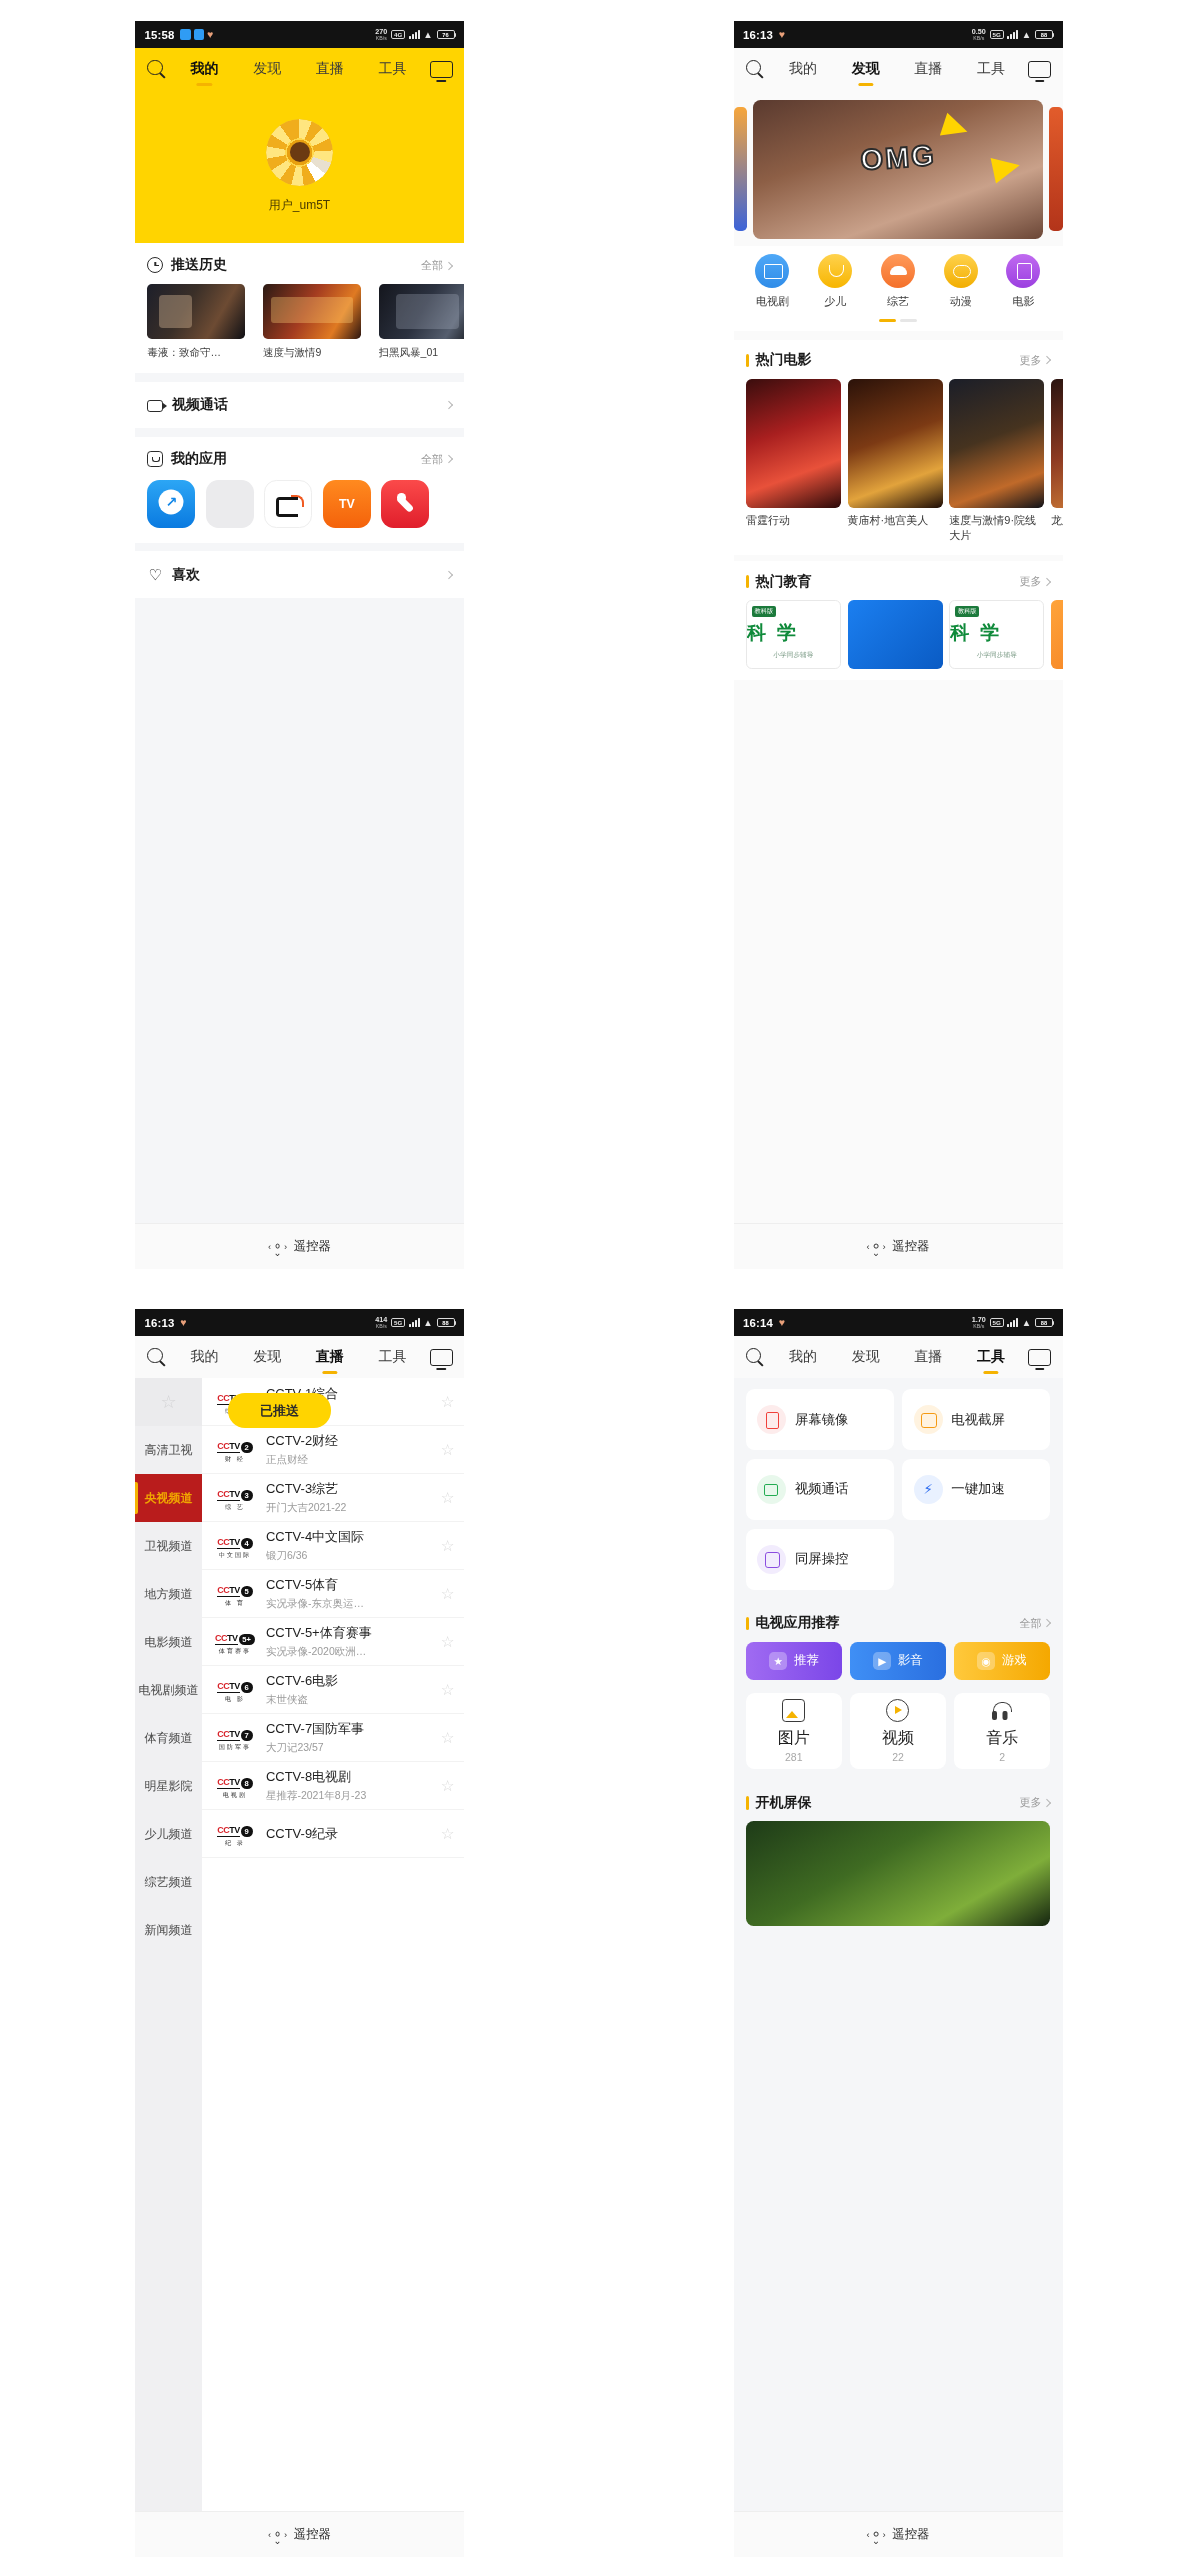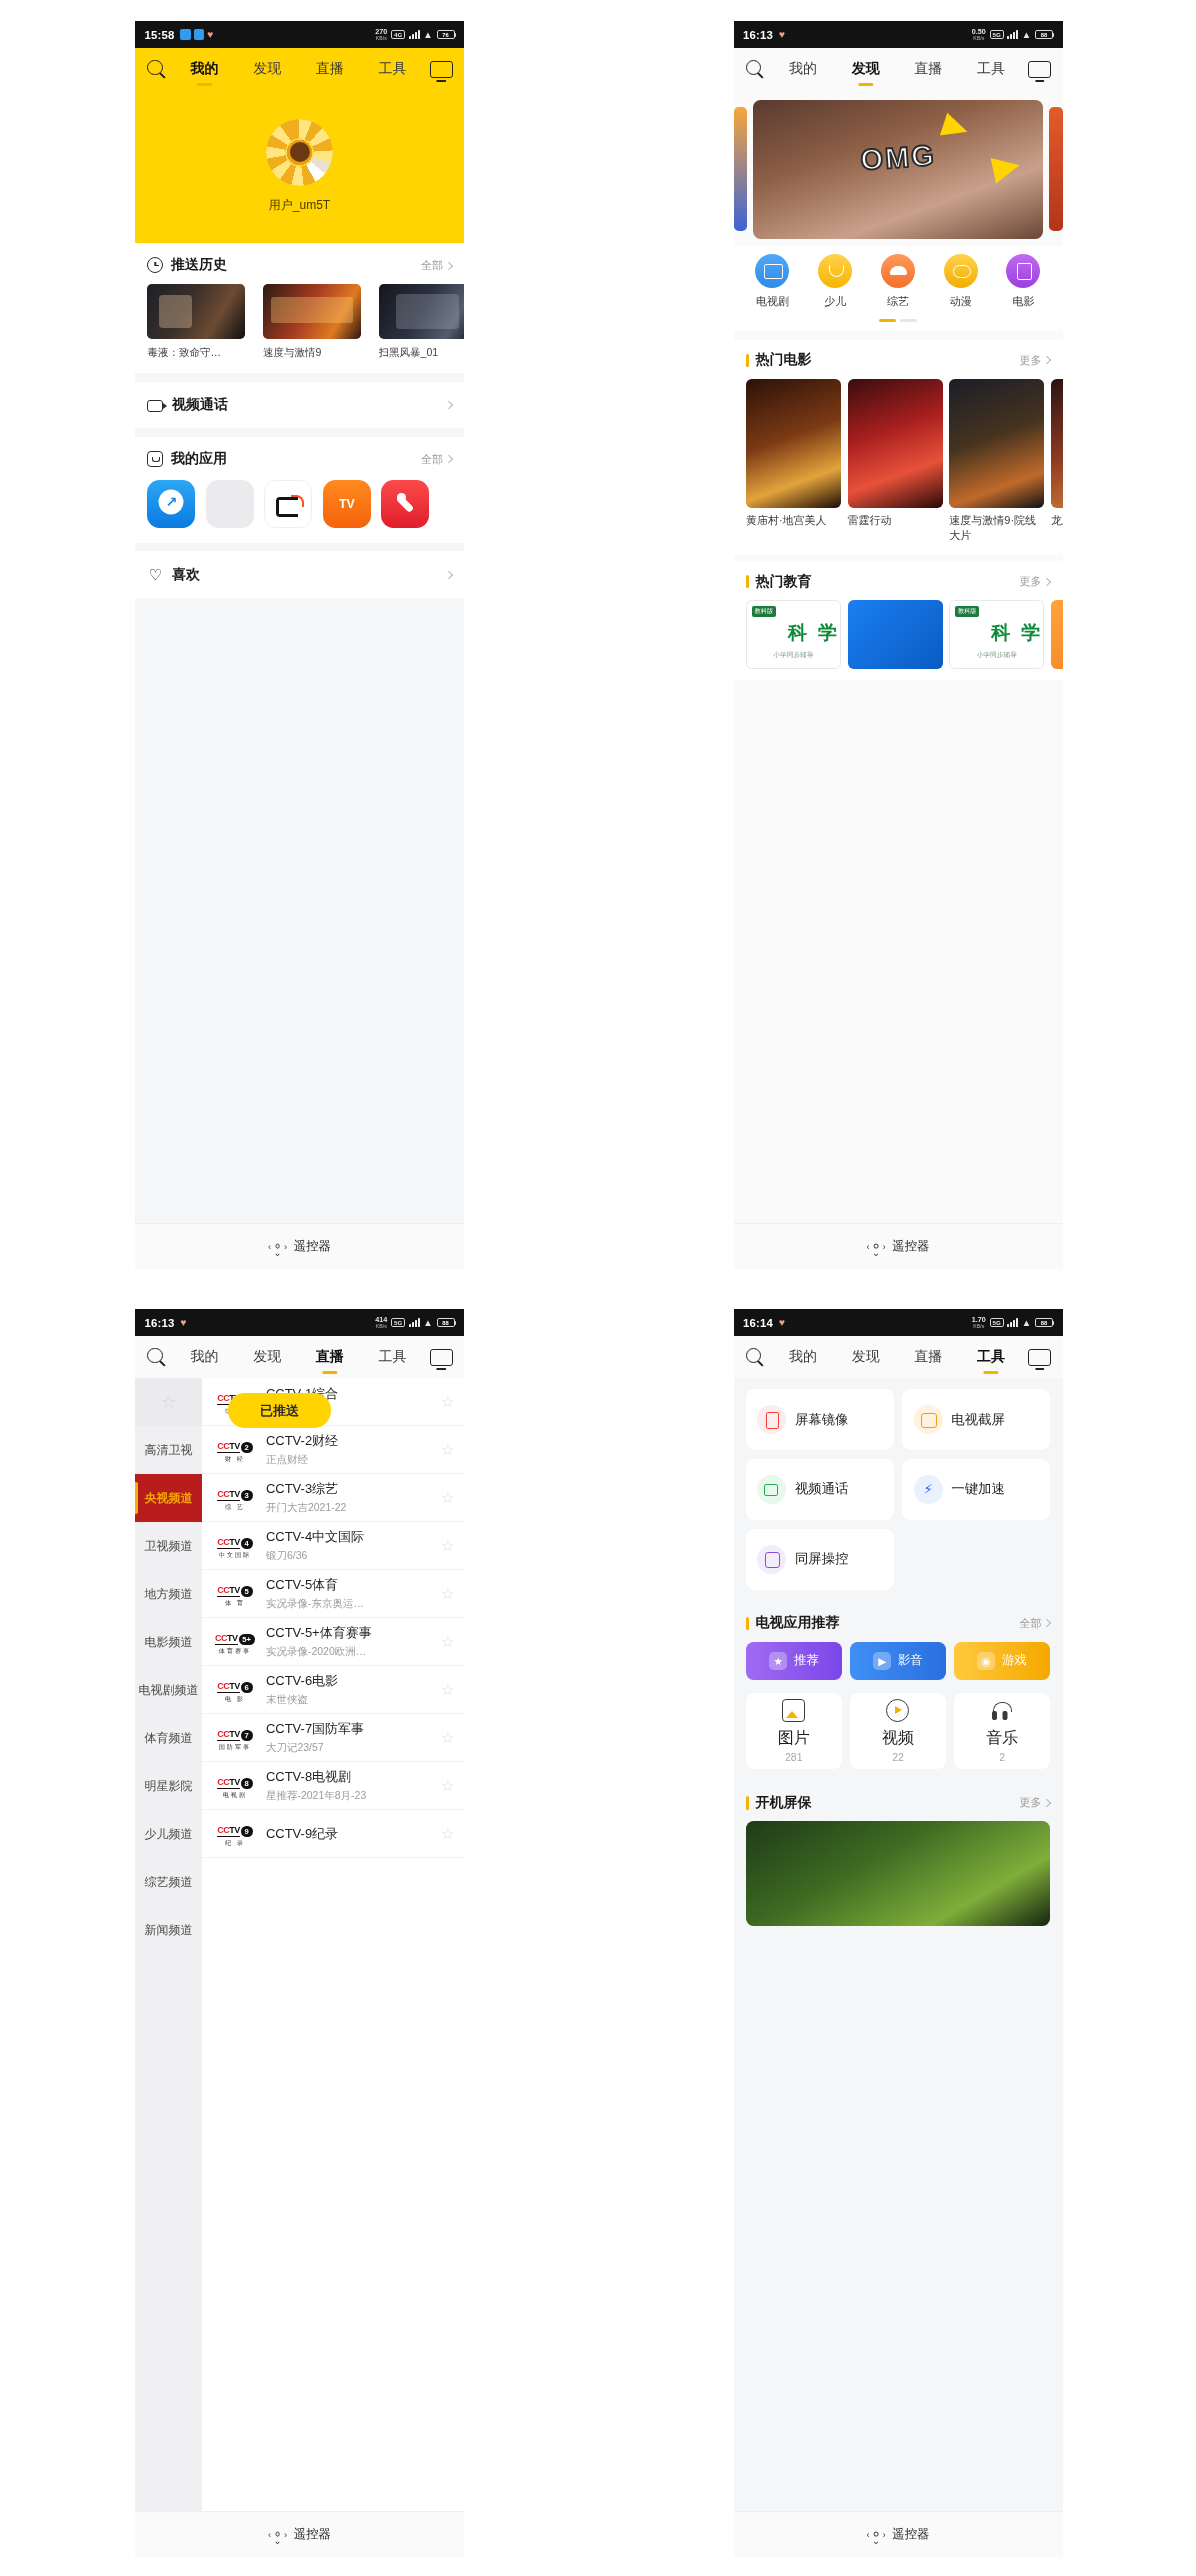--- a/index.html
+++ b/index.html
@@ -190,21 +190,21 @@
   .m1 { background:linear-gradient(160deg,#3a0d0d 0%,#a81f1f 40%,#e8513a 70%,#2a0808 100%); }
   .m2 { background:linear-gradient(160deg,#2b1209 0%,#7c3a14 45%,#e2a33c 75%,#1d0c06 100%); }
   .m3 { background:linear-gradient(160deg,#1b1e28 0%,#46331f 45%,#c06a2a 78%,#101218 100%); }
   .m4 { background:linear-gradient(160deg,#2a1410 0%,#8d3a22 50%,#dc8a3c 100%); }
 
   .edurow { display:flex; gap:6.7px; padding:0 12.4px 11.4px; background:#fff; overflow:hidden; }
   .edu { width:95px; height:69px; flex:0 0 auto; border-radius:5.7px; overflow:hidden; position:relative; }
   .edu.sci { background:#fff; border:1px solid #e8e8e8; }
   .edu.sci .tag { position:absolute; left:4.8px; top:4.8px; background:#1c7a3c; color:#fff;
     font-size:6.2px; padding:1px 2.9px; border-radius:1.9px; }
-  .edu.sci .big { position:absolute; left:0; right:0; top:19px; text-align:right; color:#0f8a3a;
+  .edu.sci .big { position:absolute; left:0; right:0; top:19px; text-align:left; color:#0f8a3a;
     font-size:19px; font-weight:800; letter-spacing:2.9px; }
   .edu.sci .sub { position:absolute; left:0; right:0; bottom:7.6px; text-align:center; color:#7a9a85; font-size:6.7px; }
   .edu.blue { background:linear-gradient(135deg,#1b7ff0,#0a5bc4); }
   .edu.orange { background:linear-gradient(135deg,#ffa43a,#f0731a); }
 
   
   .live-wrap { flex:1; display:flex; overflow:hidden; background:#fff; position:relative; }
   .cat-side { width:67px; background:#f0f0f2; flex:0 0 auto; }
   .cat-item { height:48px; display:flex; align-items:center; justify-content:center;
     font-size:12px; color:#4a4a4a; position:relative; }
@@ -488,26 +488,26 @@
       <div class="barhead">
         <i class="bar-mark"></i>
         <span class="t">热门电影</span>
         <span class="sec-more">
           <span>更多</span>
           <i class="chev"></i>
         </span>
       </div>
       <div class="movrow">
         <div class="mov">
+          <div class="mposter m1"></div>
+          <div class="mtitle">雷霆行动</div>
+        </div>
+        <div class="mov">
           <div class="mposter m2"></div>
           <div class="mtitle">黄庙村·地宫美人</div>
-        </div>
-        <div class="mov">
-          <div class="mposter m1"></div>
-          <div class="mtitle">雷霆行动</div>
         </div>
         <div class="mov">
           <div class="mposter m3"></div>
           <div class="mtitle">速度与激情9·院线大片</div>
         </div>
         <div class="mov">
           <div class="mposter m4"></div>
           <div class="mtitle">龙脉·</div>
         </div>
       </div>

